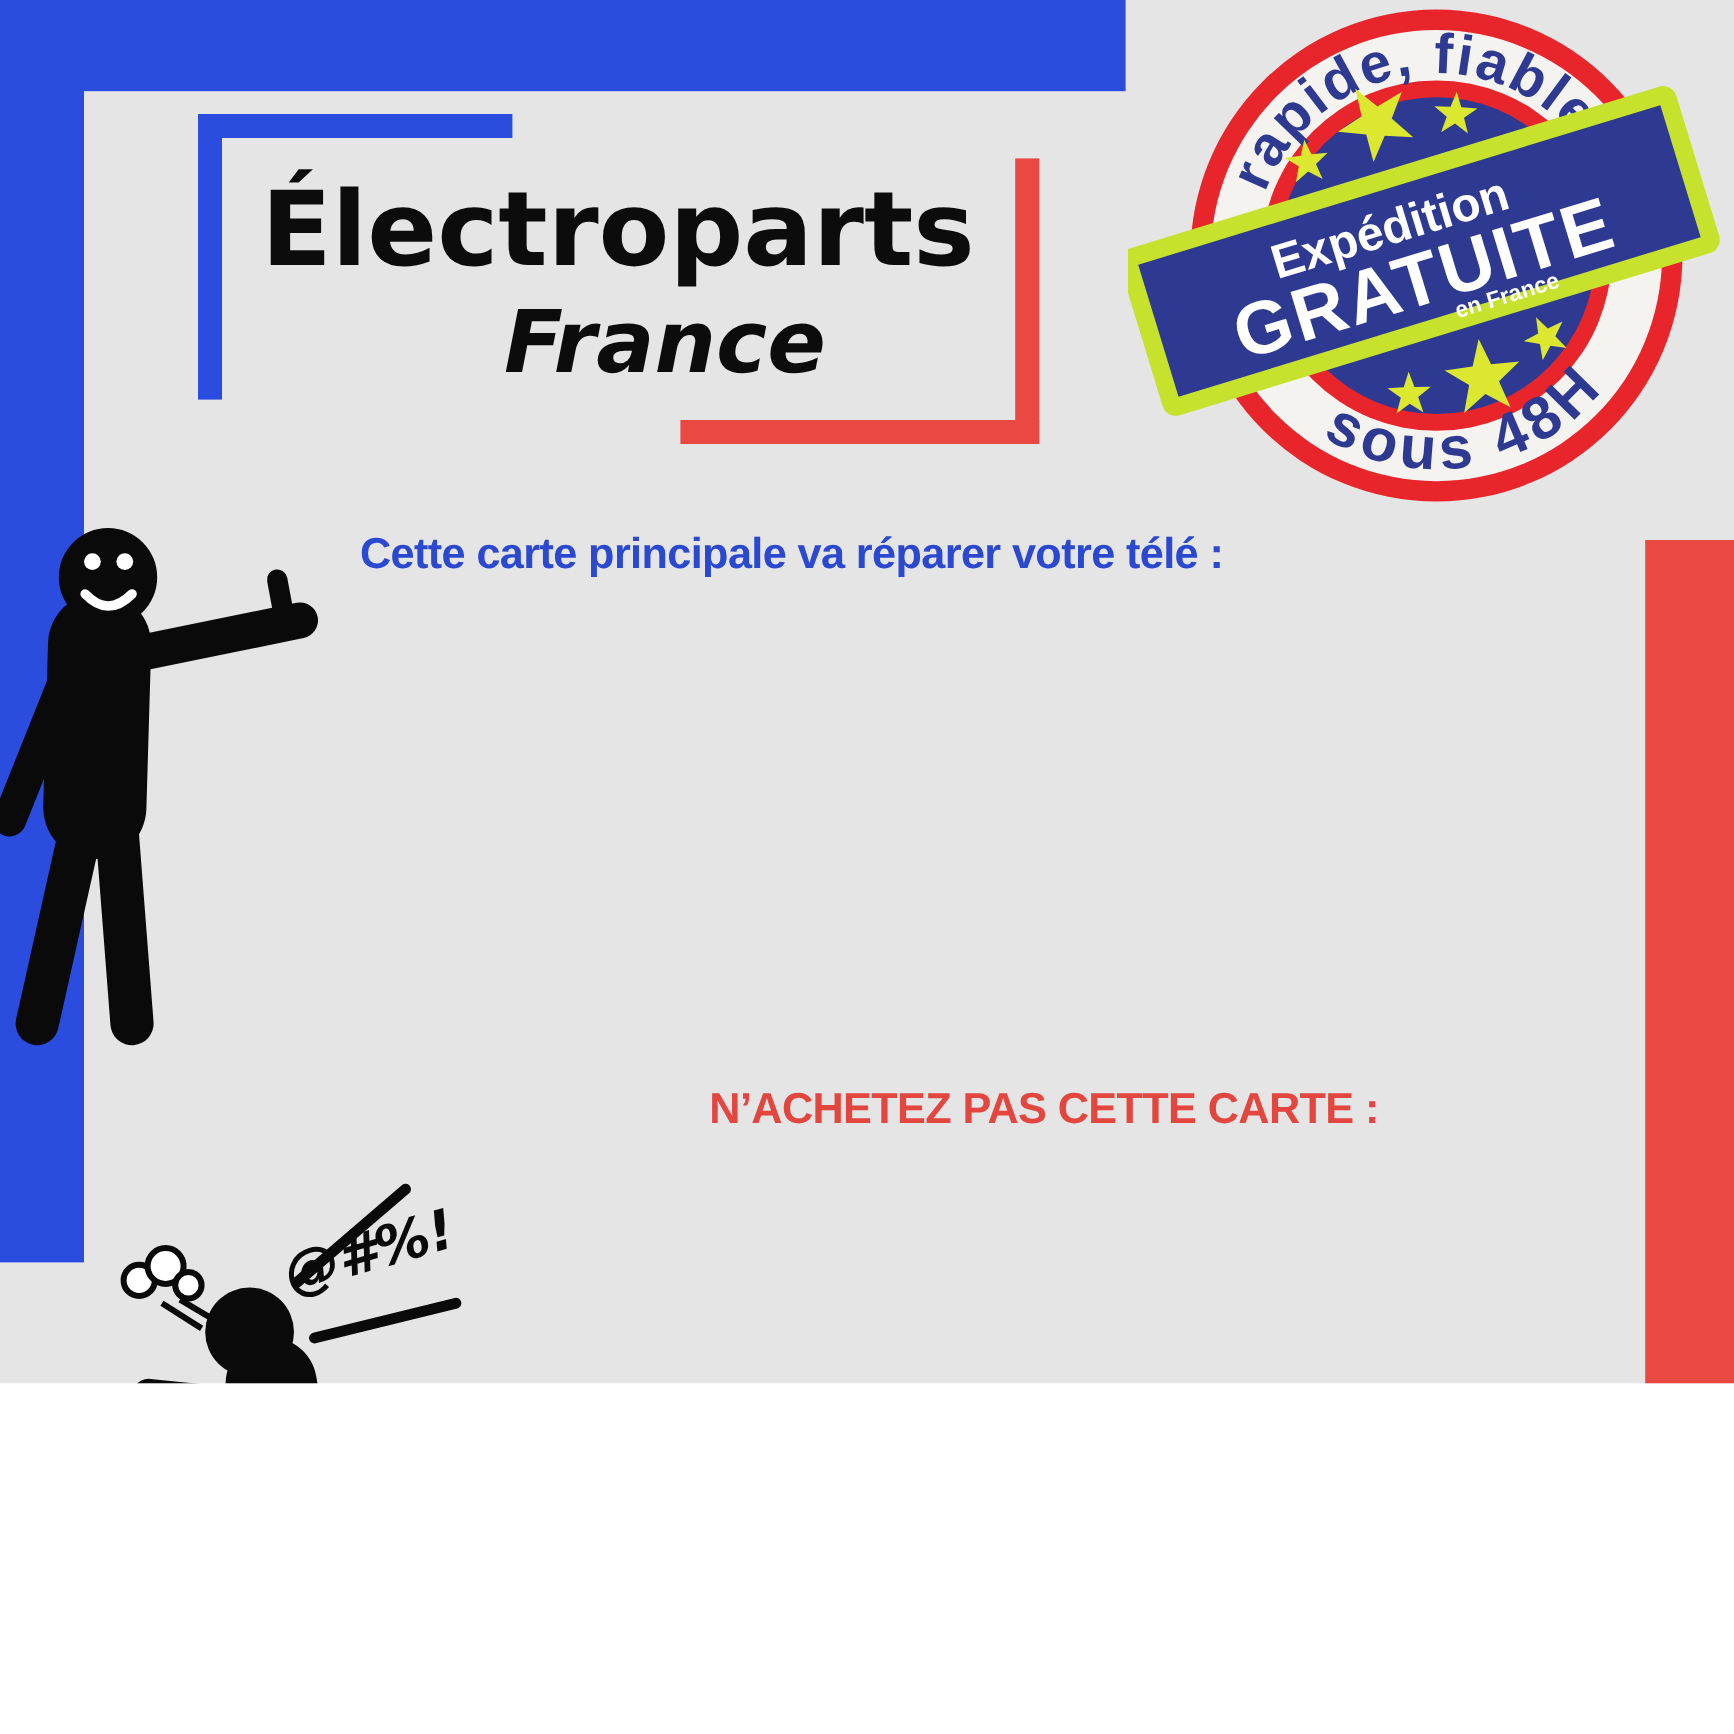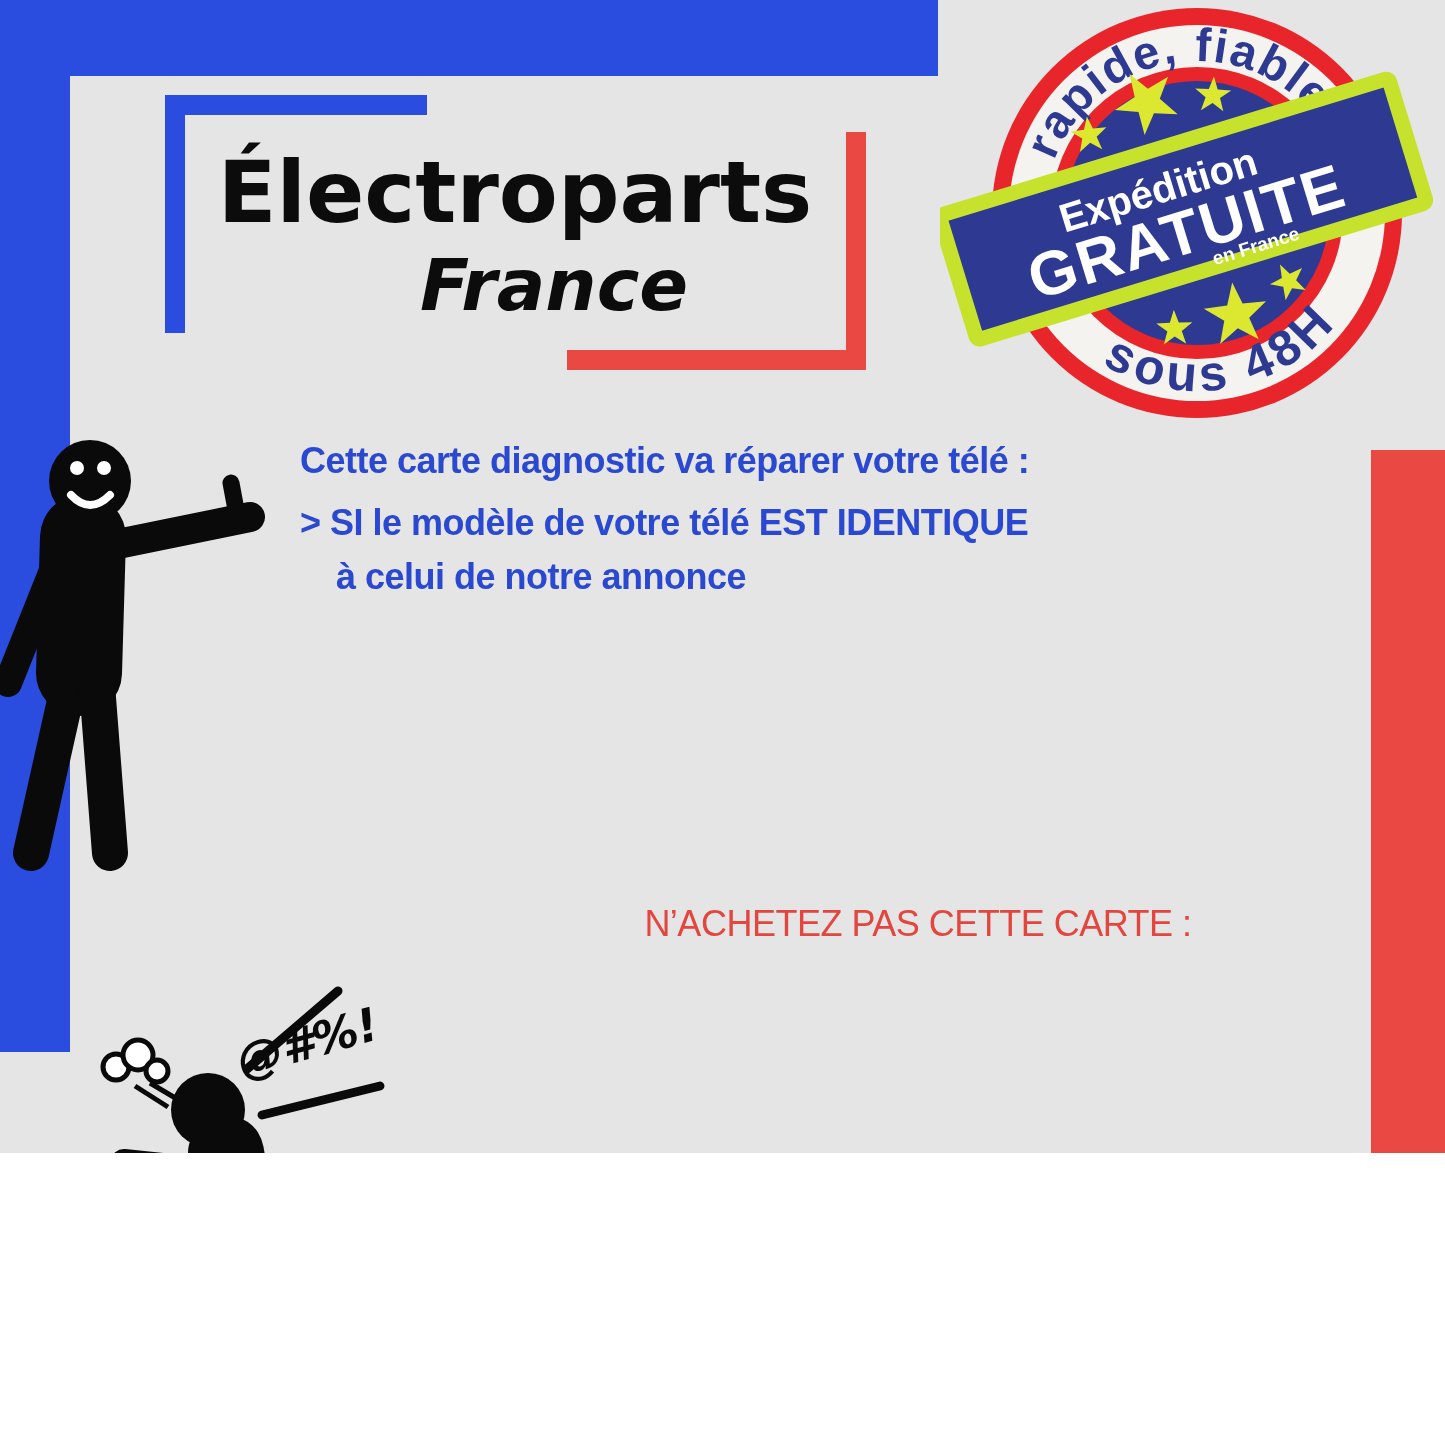--- a/index.html
+++ b/index.html
@@ -28,21 +28,21 @@
     font-family:"DejaVu Sans",sans-serif;font-weight:bold;font-style:italic;
     font-size:72px;line-height:85px;white-space:pre;
   }
   
   .buy-section{
     left:300px;top:434px;width:1080px;color:#2a49d0;
     font-weight:bold;font-size:36px;line-height:54px;letter-spacing:-0.5px;
   }
   .dont-section{
     left:350px;top:897px;width:1040px;color:#e2463e;
-    font-weight:normal;font-size:36px;line-height:54px;letter-spacing:-0.5px;margin-left:48px;
+    font-weight:bold;font-size:36px;line-height:54px;letter-spacing:-0.5px;
   }
   .sec-heading{white-space:pre;margin:0 0 8px 0;}
   .dont-section .sec-heading{text-align:center;margin:0 0 24px 0;}
   .bullet{white-space:pre;padding-left:36px;text-indent:-36px;margin:0 0 4px 0;}
   .dont-section .bullet{margin:0 0 6px 0;}
   
   .badge{left:940px;top:0;width:505px;height:445px;}
   .fig-happy{left:0;top:425px;width:270px;height:460px;}
   .fig-angry{left:0;top:985px;width:400px;height:460px;}
 </style>
@@ -110,23 +110,21 @@
       <path d="M 69 258 L 31 428" stroke-width="36"></path>
       <path d="M 97 260 L 110 428" stroke-width="36"></path>
     </g>
     <circle cx="90" cy="56" r="41" fill="#0a0a0a"></circle>
     <circle cx="77" cy="43" r="7" fill="#ffffff"></circle>
     <circle cx="104" cy="43" r="7" fill="#ffffff"></circle>
     <path d="M 71 70 Q 90 90 110 70" stroke="#ffffff" stroke-width="8" fill="none" stroke-linecap="round"></path>
   </svg>
 
   <div class="abs buy-section">
-    <div class="sec-heading">Cette carte diagnostic va réparer votre télé :</div>
-    <div class="bullet">&gt; SI le modèle de votre télé EST IDENTIQUE
-à celui de notre annonce</div>
+    <div class="sec-heading">Cette carte principale va réparer votre télé :</div>
   </div>
 
   <div class="abs dont-section">
     <div class="sec-heading">N’ACHETEZ PAS CETTE CARTE :</div>
   </div>
 
   <svg class="abs fig-angry" viewBox="0 0 400 460">
     <g fill="none" stroke="#0a0a0a" stroke-linecap="round" stroke-linejoin="round">
       <path d="M 226 168 L 252 318" stroke-width="76"></path>
       <path d="M 240 190 L 124 178" stroke-width="28"></path>

